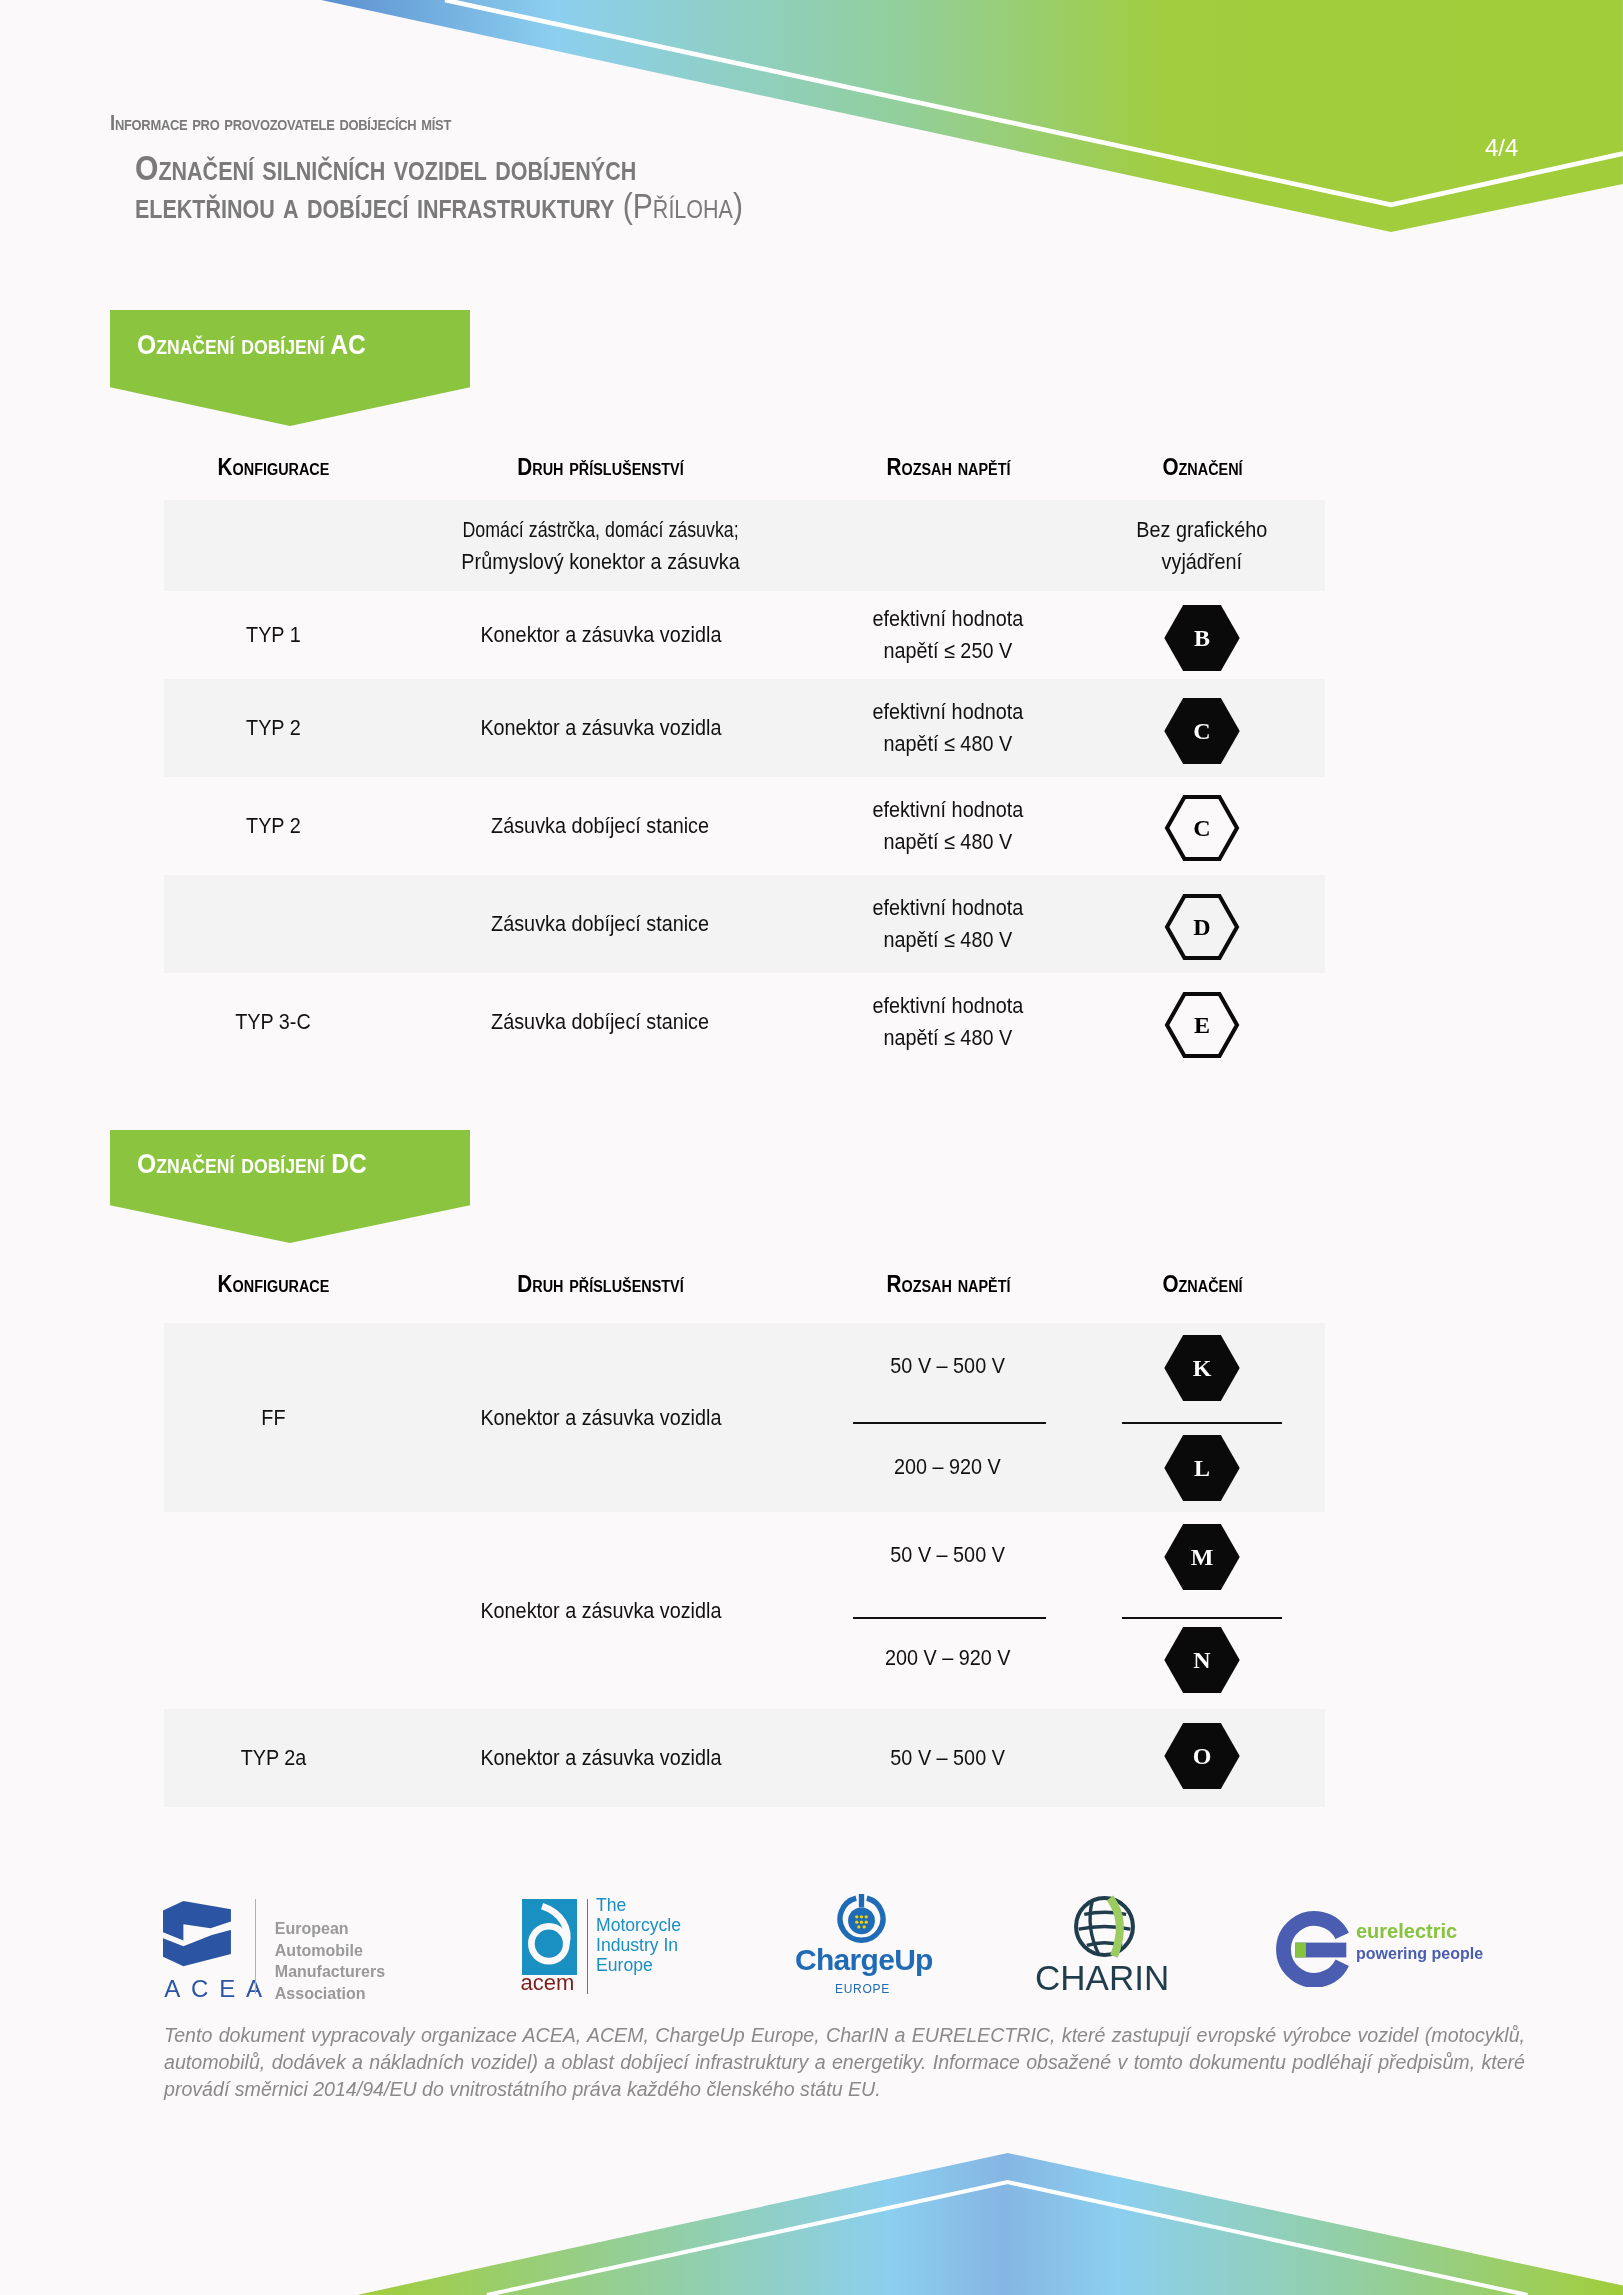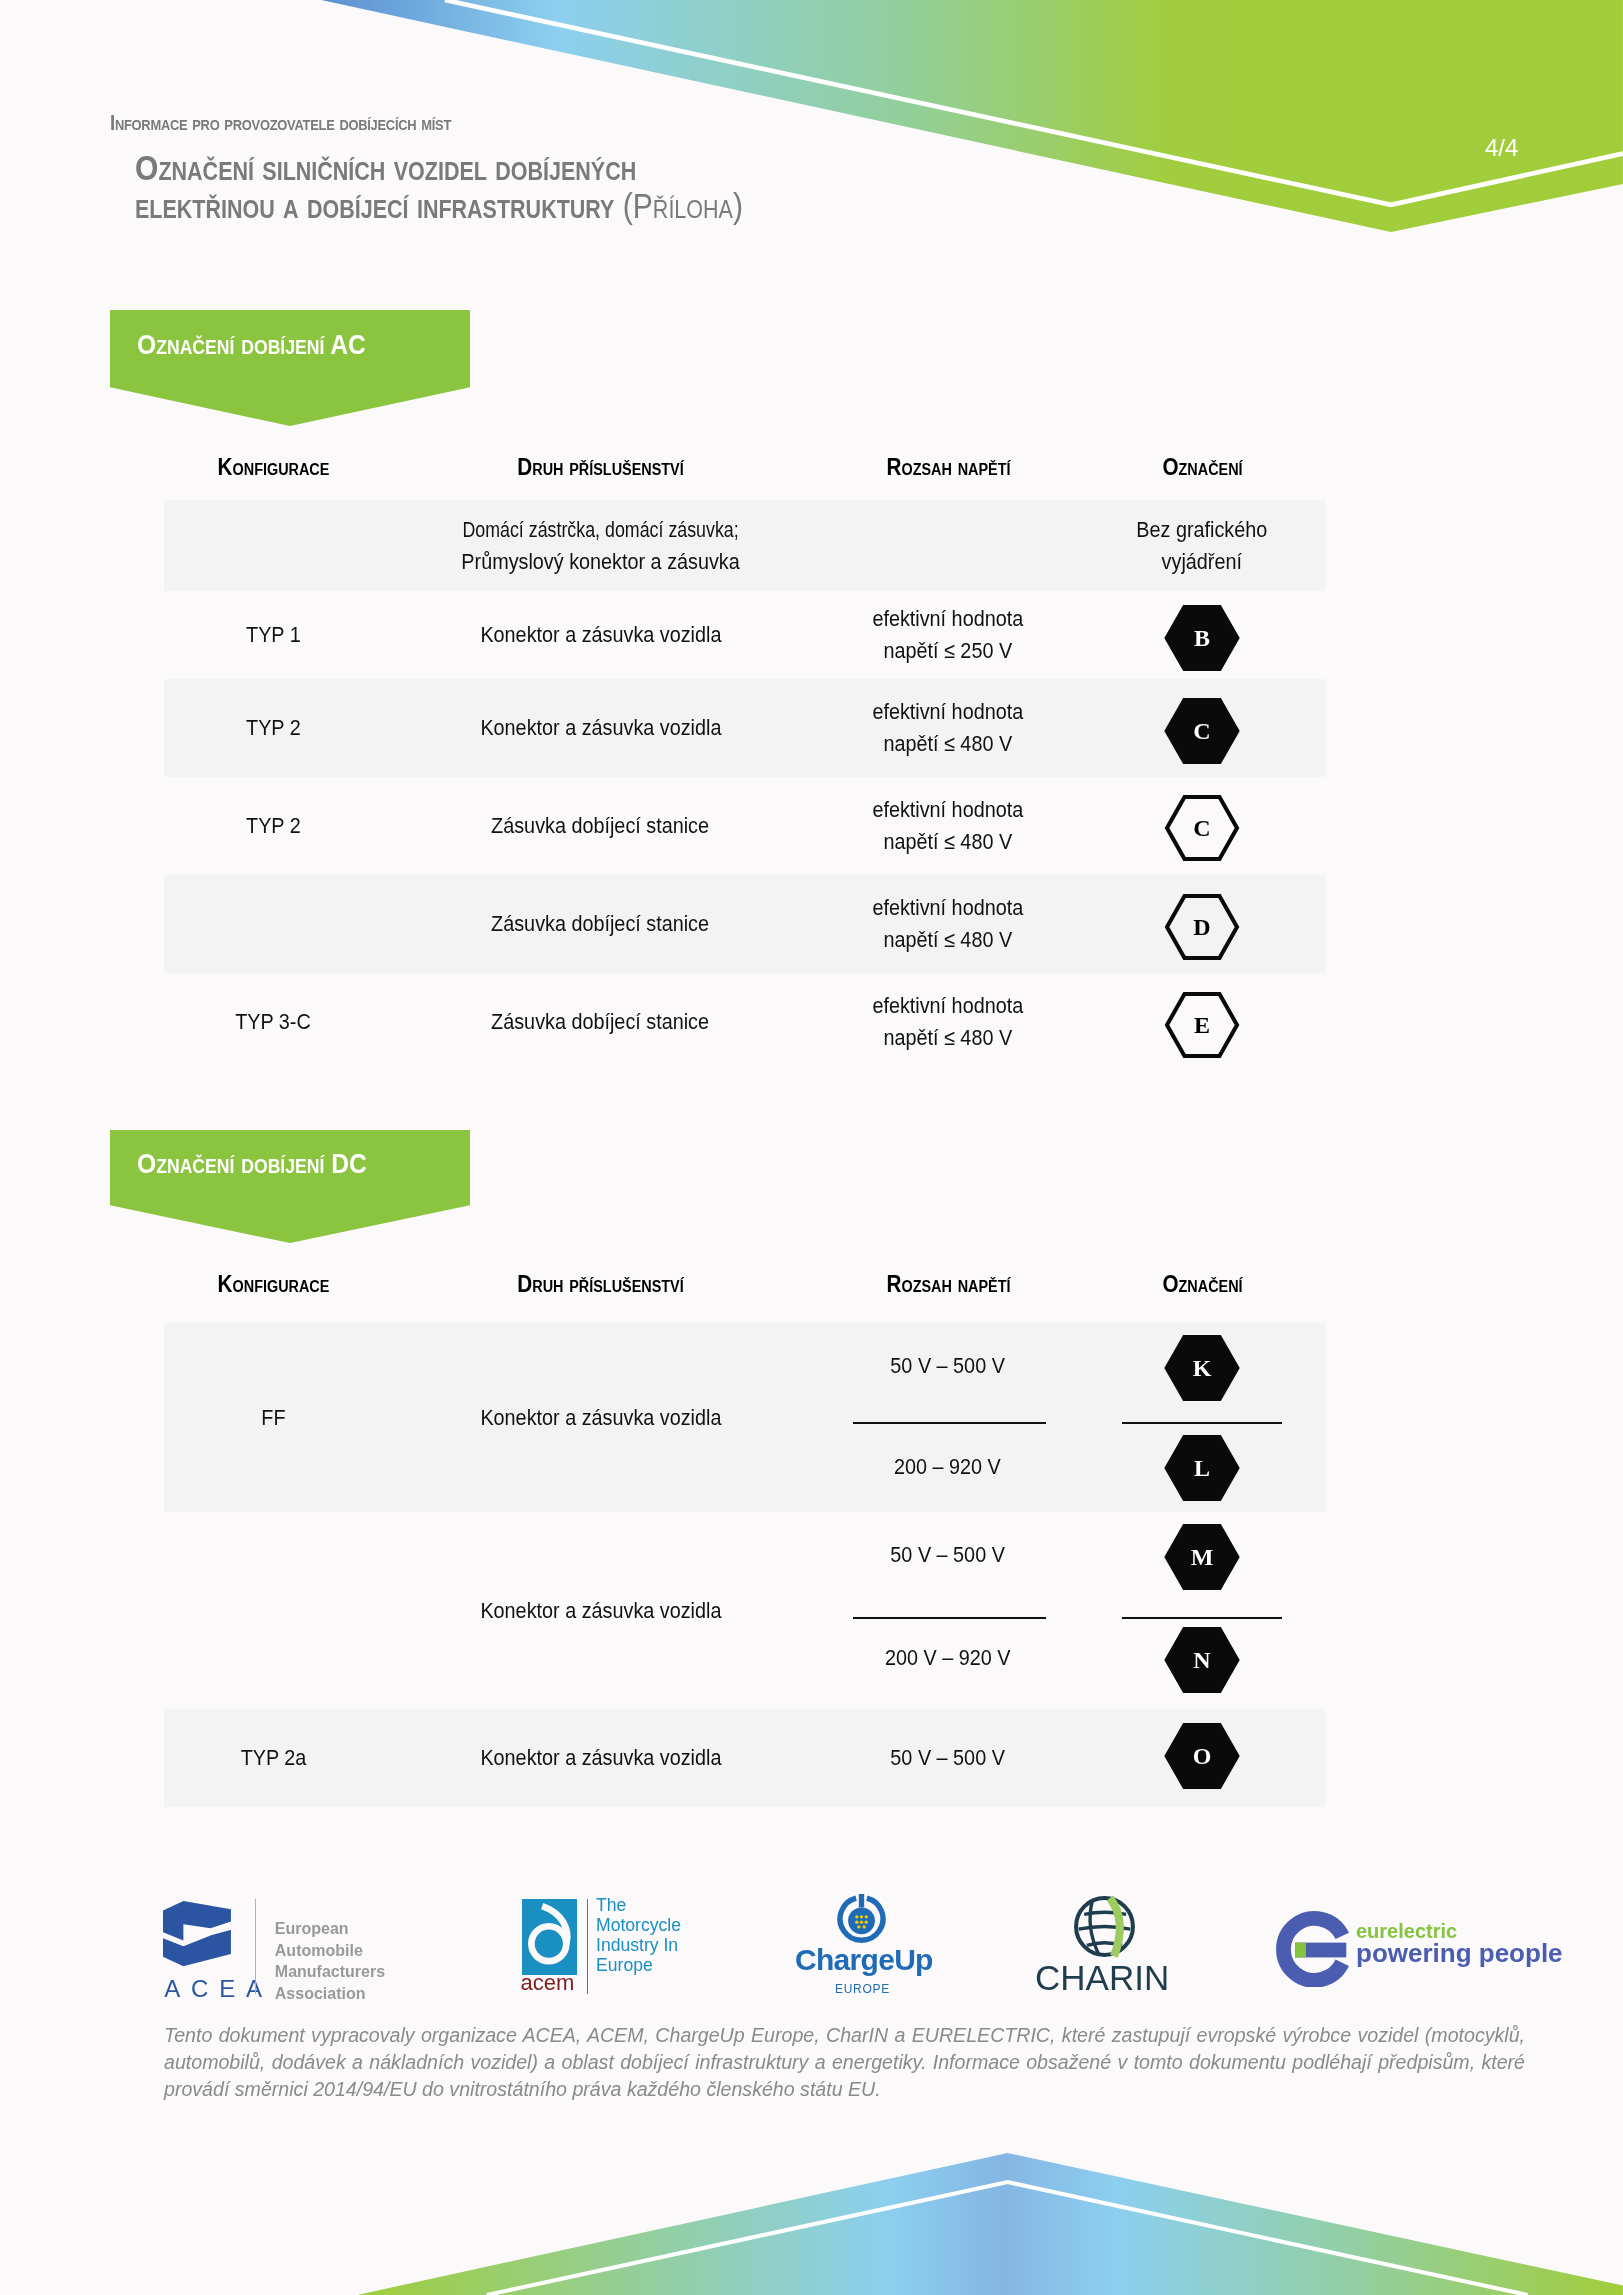--- a/index.html
+++ b/index.html
@@ -425,18 +425,18 @@
     <div style="position:absolute;left:0;top:64px;width:129px;text-align:center;font-size:35px;color:#1f3d4c;">CHARIN</div>
   </div>
 
   <div class="logo" style="left:1119px;width:271px;text-align:center;">
     <svg style="position:absolute;left:0;top:15px;" width="74" height="78" viewBox="0 0 110 116">
       <path d="M100,80 A46,46 0 1,1 100,40" fill="none" stroke="#4a5db0" stroke-width="22"></path>
       <rect x="30" y="50" width="76" height="22" fill="#4a5db0"></rect>
       <rect x="30" y="50" width="16" height="22" fill="#86c440"></rect>
     </svg>
     <div style="position:absolute;left:81px;top:27px;font-size:20px;font-weight:bold;color:#86c440;line-height:21.6px;">eurelectric</div>
-    <div style="position:absolute;left:81px;top:49px;font-size:26px;font-weight:bold;color:#4a5db0;line-height:21.6px;white-space:nowrap;">powering people</div>
+    <div style="position:absolute;left:81px;top:49px;font-size:16px;font-weight:bold;color:#4a5db0;line-height:21.6px;white-space:nowrap;">powering people</div>
   </div>
 </div>
 
 <p class="disclaimer">Tento dokument vypracovaly organizace ACEA, ACEM, ChargeUp Europe, CharIN a EURELECTRIC, které zastupují evropské výrobce vozidel (motocyklů, automobilů, dodávek a nákladních vozidel) a oblast dobíjecí infrastruktury a energetiky. Informace obsažené v tomto dokumentu podléhají předpisům, které provádí směrnici 2014/94/EU do vnitrostátního práva každého členského státu EU.</p>
 
 
 </body></html>

